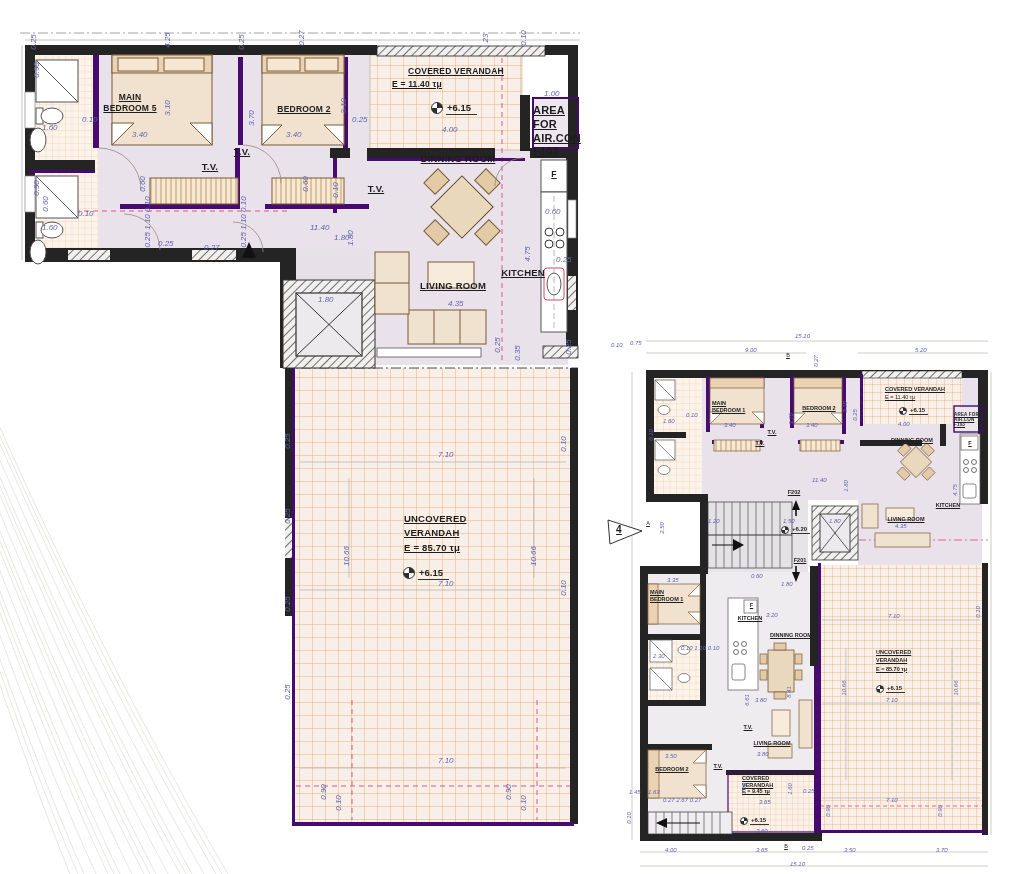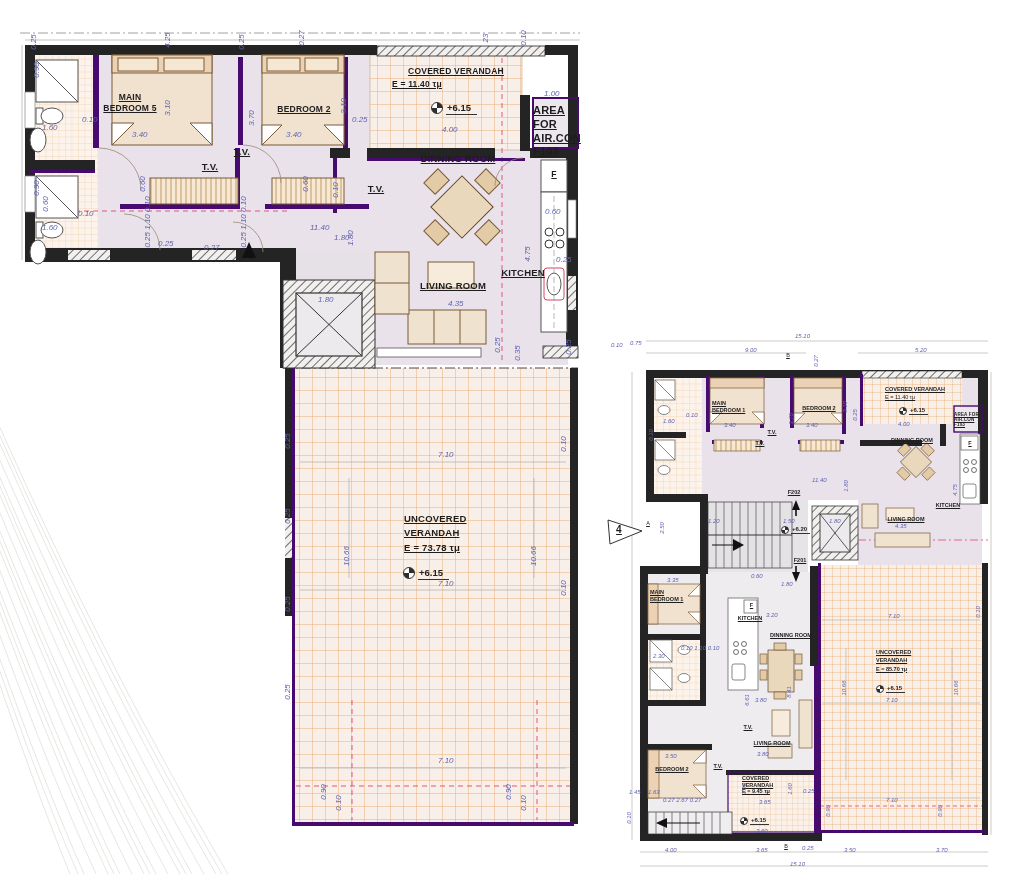--- a/index.html
+++ b/index.html
@@ -466,21 +466,21 @@
   </div>
   <span class="room left" style="left:533px;top:104px;width:52px;font-size:11px">AREA FOR
 AIR.CON
 F103</span>
   <span class="room big" style="left:398px;top:153px;width:120px">DINNING ROOM</span>
   <span class="room big" style="left:496px;top:267px;width:54px">KITCHEN</span>
   <span class="room" style="left:547px;top:169px;width:14px">F</span>
   <span class="room big" style="left:398px;top:280px;width:110px">LIVING ROOM</span>
   <span class="room big left" style="left:404px;top:512px;width:110px;line-height:1.5">UNCOVERED
 VERANDAH
-E = 73.78 τμ</span>
+E = 85.70 τμ</span>
   <div class="level" style="left:403px;top:567px">
     <i class="ic"></i>
     <span class="tx">+6.15</span>
   </div>
 </div>
 <div class="layer">
     <span class="dim" style="left: 26px; top: 38px; transform: rotate(-90deg);">0.25</span>
     <span class="dim" style="left: 160px; top: 36px; transform: rotate(-90deg);">4.25</span>
     <span class="dim" style="left: 234px; top: 38px; transform: rotate(-90deg);">0.25</span>
     <span class="dim" style="left: 294px; top: 34px; transform: rotate(-90deg);">0.27</span>

